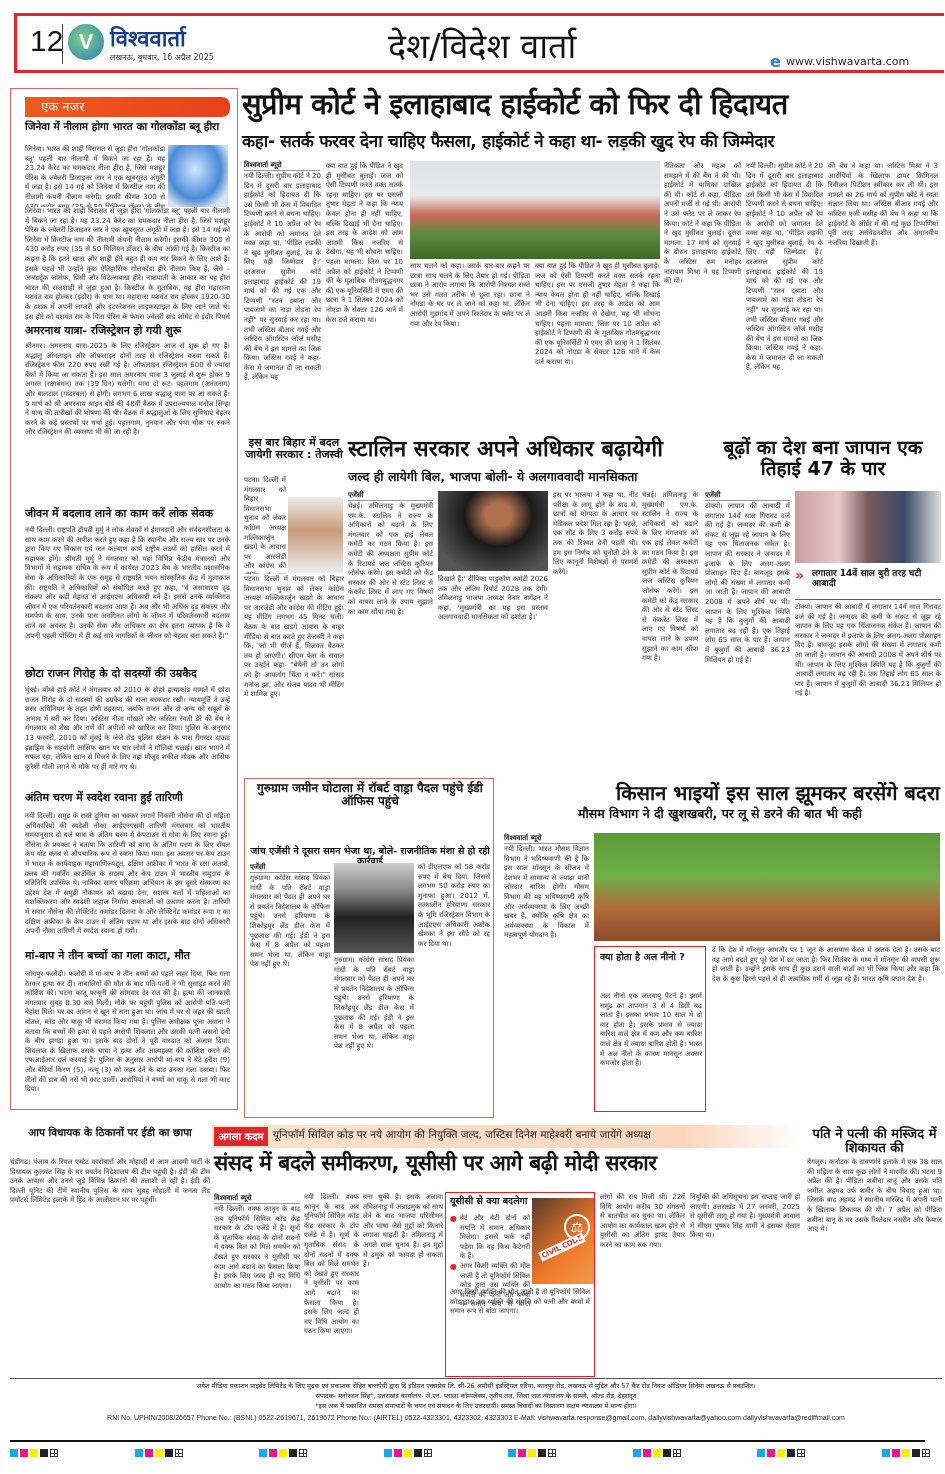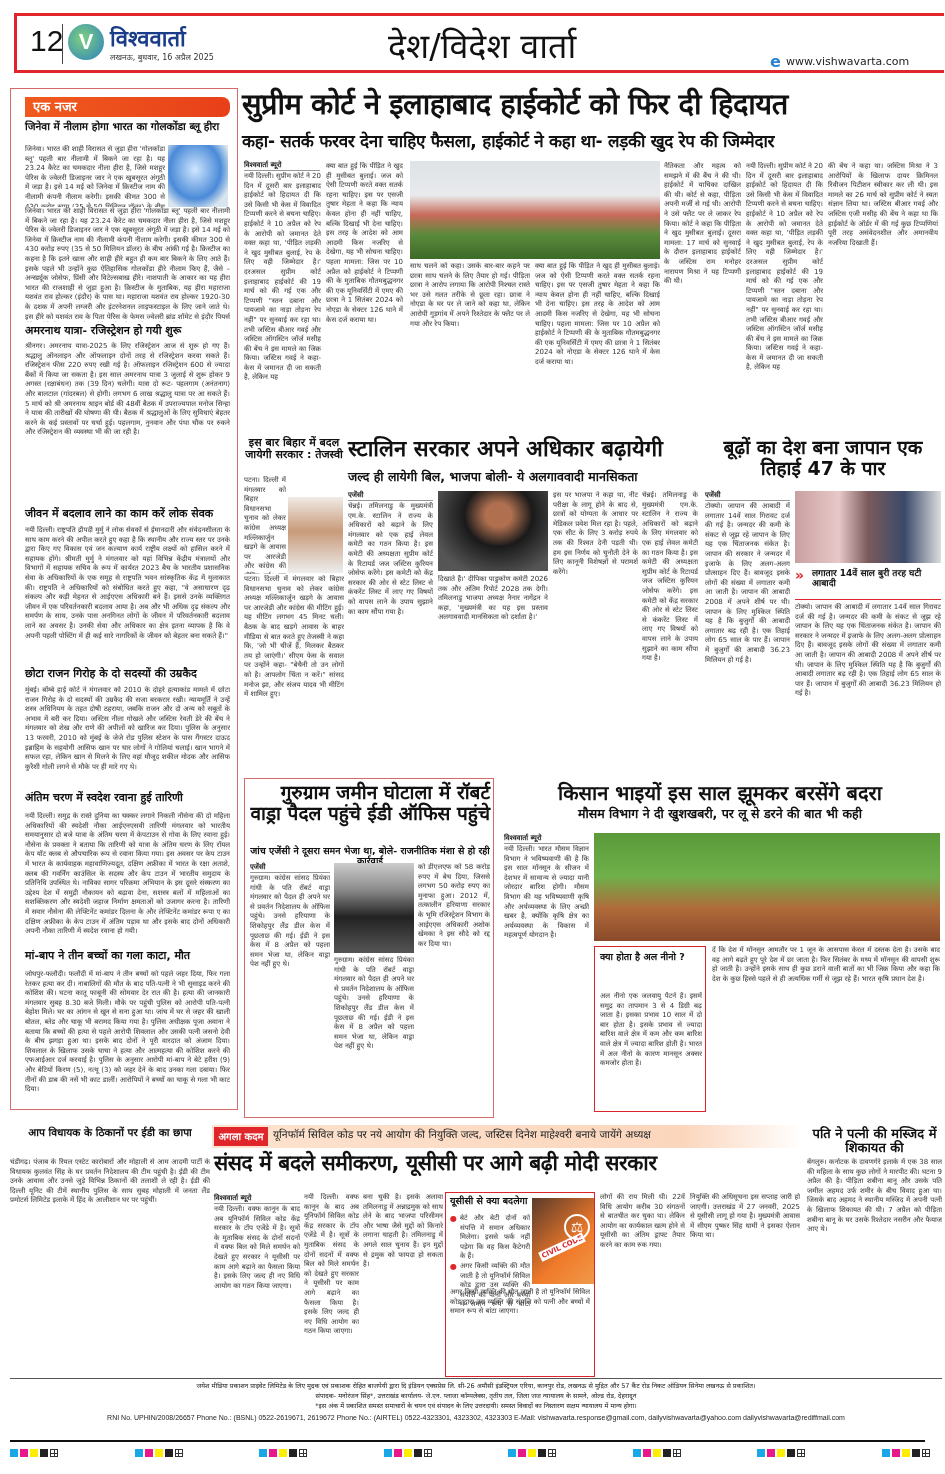--- a/index.html
+++ b/index.html
@@ -31,21 +31,21 @@
 <div class="abs" id="logo" style="left:68px;top:24px;width:36px;height:36px">
     <span>V</span>
   </div>
 <div class="abs" id="paper-name" style="left:110px">विश्ववार्ता</div>
 <div class="abs" id="dateline" style="left:110px">लखनऊ, बुधवार, 16 अप्रैल 2025</div>
 <div class="abs" id="section-title">देश/विदेश वार्ता</div>
 <div class="abs" id="site-icon">e</div>
 <div class="abs" id="site">www.vishwavarta.com</div>
 
 <div class="abs redbox" style="left:10px;top:88px;width:228px;height:1022px;border-color:#d46a6a;border-width:1px"></div>
-<div class="abs" style="left:25px;top:97px;width:205px;height:20px;background:linear-gradient(90deg,#f05a1e,#e8401a);border-radius:0 8px 8px 0;color:#fff;font-weight:bold;font-size:13px;padding-left:8px;line-height:20px">एक नजर</div>
+<div class="abs" style="left:25px;top:97px;width:205px;height:20px;background:linear-gradient(90deg,#f05a1e,#e8401a);border-radius:0 8px 8px 0;color:#fff;font-weight:normal;font-size:13px;padding-left:16px;line-height:20px">एक नजर</div>
 
 <div class="abs hl" style="left:25px;top:121px;width:205px;font-size:10.5px">जिनेवा में नीलाम होगा भारत का गोलकोंडा ब्लू हीरा</div>
 <div class="abs img" style="left:168px;top:145px;width:60px;height:62px;background:radial-gradient(ellipse at 45% 40%,#cfe6ff,#4a8ad8 55%,#d8e4ee 80%)"></div>
 <div class="abs body-text" style="left:25px;top:145px;width:140px;height:62px">जिनेवा। भारत की शाही विरासत से जुड़ा हीरा 'गोलकोंडा ब्लू' पहली बार नीलामी में बिकने जा रहा है। यह 23.24 कैरेट का चमकदार नीला हीरा है, जिसे मशहूर पेरिस के ज्वेलरी डिजाइनर जार ने एक खूबसूरत अंगूठी में जड़ा है। इसे 14 मई को जिनेवा में क्रिस्टीज नाम की नीलामी कंपनी नीलाम करेगी। इसकी कीमत 300 से 430 करोड़ रुपए (35 से 50 मिलियन डॉलर) के बीच आंकी गई है। क्रिस्टीज का कहना है कि इतने खास और शाही हीरे बहुत ही कम बार बिकने के लिए आते हैं। इसके पहले भी उन्होंने कुछ ऐतिहासिक गोलकोंडा हीरे नीलाम किए हैं, जैसे – अर्न्स्ड्यूक जोसेफ, प्रिंसी और विटेल्सबाख हीरे। नाशपाती के आकार का यह हीरा भारत की राजशाही से जुड़ा हुआ है। क्रिस्टीज के मुताबिक, यह हीरा महाराजा यशवंत राव होल्कर (इंदौर) के पास था। महाराजा यशवंत राव होल्कर 1920-30 के दशक में अपनी लग्जरी और इंटरनेशनल लाइफस्टाइल के लिए जाने जाते थे। इस हीरे को यशवंत राव के पिता पेरिस के फेमस ज्वेलरी ब्रांड शॉमेट से इंदौर पियर्स हीरे खरीदे थे। 1923 में उन्होंने शॉमेट से अपने 23 कैरेट के नाशपाती के आकार वाले ब्लू डायमंड को जड़वाकर एक ब्रेसलेट बनवाया था।</div>
 <div class="abs body-text" style="left:25px;top:207px;width:205px;height:115px">जिनेवा। भारत की शाही विरासत से जुड़ा हीरा 'गोलकोंडा ब्लू' पहली बार नीलामी में बिकने जा रहा है। यह 23.24 कैरेट का चमकदार नीला हीरा है, जिसे मशहूर पेरिस के ज्वेलरी डिजाइनर जार ने एक खूबसूरत अंगूठी में जड़ा है। इसे 14 मई को जिनेवा में क्रिस्टीज नाम की नीलामी कंपनी नीलाम करेगी। इसकी कीमत 300 से 430 करोड़ रुपए (35 से 50 मिलियन डॉलर) के बीच आंकी गई है। क्रिस्टीज का कहना है कि इतने खास और शाही हीरे बहुत ही कम बार बिकने के लिए आते हैं। इसके पहले भी उन्होंने कुछ ऐतिहासिक गोलकोंडा हीरे नीलाम किए हैं, जैसे – अर्न्स्ड्यूक जोसेफ, प्रिंसी और विटेल्सबाख हीरे। नाशपाती के आकार का यह हीरा भारत की राजशाही से जुड़ा हुआ है। क्रिस्टीज के मुताबिक, यह हीरा महाराजा यशवंत राव होल्कर (इंदौर) के पास था। महाराजा यशवंत राव होल्कर 1920-30 के दशक में अपनी लग्जरी और इंटरनेशनल लाइफस्टाइल के लिए जाने जाते थे। इस हीरे को यशवंत राव के पिता पेरिस के फेमस ज्वेलरी ब्रांड शॉमेट से इंदौर पियर्स हीरे खरीदे थे। 1923 में उन्होंने शॉमेट से अपने 23 कैरेट के नाशपाती के आकार वाले ब्लू डायमंड को जड़वाकर एक ब्रेसलेट बनवाया था।</div>
 
 <div class="abs hl" style="left:25px;top:325px;width:205px;font-size:11px">अमरनाथ यात्रा- रजिस्ट्रेशन हो गयी शुरू</div>
 <div class="abs body-text" style="left:25px;top:342px;width:205px;height:165px">श्रीनगर। अमरनाथ यात्रा-2025 के लिए रजिस्ट्रेशन आज से शुरू हो गए हैं। श्रद्धालु ऑनलाइन और ऑफलाइन दोनों तरह से रजिस्ट्रेशन करवा सकते हैं। रजिस्ट्रेशन फीस 220 रुपए रखी गई है। ऑफलाइन रजिस्ट्रेशन 600 से ज्यादा बैंकों में किया जा सकता है। इस साल अमरनाथ यात्रा 3 जुलाई से शुरू होकर 9 अगस्त (रक्षाबंधन) तक (39 दिन) चलेगी। यात्रा दो रूट- पहलगाम (अनंतनाग) और बालटाल (गांदरबल) से होगी। लगभग 6 लाख श्रद्धालु यात्रा पर आ सकते हैं। 5 मार्च को श्री अमरनाथ श्राइन बोर्ड की 48वीं बैठक में उपराज्यपाल मनोज सिन्हा ने यात्रा की तारीखों की घोषणा की थी। बैठक में श्रद्धालुओं के लिए सुविधाएं बेहतर करने के कई प्रस्तावों पर चर्चा हुई। पहलगाम, नुनवान और पंथा चौक पर रुकने और रजिस्ट्रेशन की व्यवस्था भी की जा रही है।</div>
 
 <div class="abs hl" style="left:25px;top:508px;width:205px;font-size:11px">जीवन में बदलाव लाने का काम करें लोक सेवक</div>
@@ -89,29 +89,29 @@
 <div class="abs hl" style="left:705px;top:437px;width:236px;font-size:19px;text-align:center">बूढ़ों का देश बना जापान एक तिहाई 47 के पार</div>
 <div class="abs byline" style="left:705px;top:490px;width:85px">एजेंसी</div>
 <div class="abs body-text" style="left:705px;top:502px;width:85px;height:265px">टोक्यो। जापान की आबादी में लगातार 14वें साल गिरावट दर्ज की गई है। जन्मदर की कमी के संकट से जूझ रहे जापान के लिए यह एक चिंताजनक संकेत है। जापान की सरकार ने जन्मदर में इजाफे के लिए अलग-अलग प्रोत्साहन दिए हैं। बावजूद इसके लोगों की संख्या में लगातार कमी आ जाती है। जापान की आबादी 2008 में अपने शीर्ष पर थी। जापान के लिए मुश्किल स्थिति यह है कि बुजुर्गों की आबादी लगातार बढ़ रही है। एक तिहाई लोग 65 साल के पार हैं। जापान में बुजुर्गों की आबादी 36.23 मिलियन हो गई है।</div>
 <div class="abs img" style="left:795px;top:491px;width:146px;height:72px;background:linear-gradient(90deg,#c9a0a0,#e8c8c8 30%,#7a5a5a 50%,#3a4a6a 75%,#ddd)"></div>
 <div class="abs" style="left:795px;top:567px;width:14px;font-size:14px;color:#e0262a;font-weight:bold">»</div>
 <div class="abs hl" style="left:812px;top:569px;width:126px;font-size:9px">लगातार 14वें साल बुरी तरह घटी आबादी</div>
 <div class="abs" style="left:795px;top:599px;width:146px;height:1px;background:#e0262a"></div>
 <div class="abs body-text" style="left:795px;top:603px;width:146px;height:164px">टोक्यो। जापान की आबादी में लगातार 14वें साल गिरावट दर्ज की गई है। जन्मदर की कमी के संकट से जूझ रहे जापान के लिए यह एक चिंताजनक संकेत है। जापान की सरकार ने जन्मदर में इजाफे के लिए अलग-अलग प्रोत्साहन दिए हैं। बावजूद इसके लोगों की संख्या में लगातार कमी आ जाती है। जापान की आबादी 2008 में अपने शीर्ष पर थी। जापान के लिए मुश्किल स्थिति यह है कि बुजुर्गों की आबादी लगातार बढ़ रही है। एक तिहाई लोग 65 साल के पार हैं। जापान में बुजुर्गों की आबादी 36.23 मिलियन हो गई है।</div>
 
 <div class="abs" style="left:244px;top:778px;width:250px;height:340px;border:1px solid #d46a6a"></div>
-<div class="abs hl" style="left:250px;top:782px;width:240px;font-size:19px;text-align:right">गुरुग्राम जमीन घोटाला में रॉबर्ट वाड्रा पैदल पहुंचे ईडी ऑफिस पहुंचे</div>
+<div class="abs hl" style="left:250px;top:782px;width:240px;font-size:12px;text-align:center">गुरुग्राम जमीन घोटाला में रॉबर्ट वाड्रा पैदल पहुंचे ईडी ऑफिस पहुंचे</div>
 <div class="abs hl" style="left:250px;top:846px;width:240px;font-size:9.5px;text-align:center">जांच एजेंसी ने दूसरा समन भेजा था, बोले- राजनीतिक मंशा से हो रही कार्रवाई</div>
 <div class="abs byline" style="left:250px;top:862px;width:80px">एजेंसी</div>
 <div class="abs body-text" style="left:250px;top:874px;width:80px;height:238px">गुरुग्राम। कांग्रेस सांसद प्रियंका गांधी के पति रॉबर्ट वाड्रा मंगलवार को पैदल ही अपने घर से प्रवर्तन निदेशालय के ऑफिस पहुंचे। उनसे हरियाणा के शिकोहपुर लैंड डील केस में पूछताछ की गई। ईडी ने इस केस में 8 अप्रैल को पहला समन भेजा था, लेकिन वाड्रा पेश नहीं हुए थे।</div>
 <div class="abs img" style="left:334px;top:863px;width:80px;height:90px;background:linear-gradient(180deg,#ccc,#8a8a8a 30%,#222 60%,#555)"></div>
 <div class="abs body-text" style="left:334px;top:956px;width:80px;height:156px">गुरुग्राम। कांग्रेस सांसद प्रियंका गांधी के पति रॉबर्ट वाड्रा मंगलवार को पैदल ही अपने घर से प्रवर्तन निदेशालय के ऑफिस पहुंचे। उनसे हरियाणा के शिकोहपुर लैंड डील केस में पूछताछ की गई। ईडी ने इस केस में 8 अप्रैल को पहला समन भेजा था, लेकिन वाड्रा पेश नहीं हुए थे।</div>
 <div class="abs body-text" style="left:418px;top:863px;width:72px;height:249px">को डीएलएफ को 58 करोड़ रुपए में बेच दिया, जिससे लगभग 50 करोड़ रुपए का मुनाफा हुआ। 2012 में, तत्कालीन हरियाणा सरकार के भूमि रजिस्ट्रेशन विभाग के आईएएस अधिकारी अशोक खेमका ने इस सौदे को रद्द कर दिया था।</div>
 
-<div class="abs hl" style="left:500px;top:782px;width:440px;font-size:20px;text-align:center">किसान भाइयों इस साल झूमकर बरसेंगे बदरा</div>
+<div class="abs hl" style="left:500px;top:782px;width:440px;font-size:20px;text-align:right">किसान भाइयों इस साल झूमकर बरसेंगे बदरा</div>
 <div class="abs hl" style="left:500px;top:807px;width:440px;font-size:12.5px;text-align:center">मौसम विभाग ने दी खुशखबरी, पर लू से डरने की बात भी कही</div>
 <div class="abs byline" style="left:504px;top:833px;width:85px">विश्ववार्ता ब्यूरो</div>
 <div class="abs body-text" style="left:504px;top:845px;width:85px;height:270px">नयी दिल्ली। भारत मौसम विज्ञान विभाग ने भविष्यवाणी की है कि इस साल मॉनसून के सीजन में देशभर में सामान्य से ज्यादा यानी जोरदार बारिश होगी। मौसम विभाग की यह भविष्यवाणी कृषि और अर्थव्यवस्था के लिए अच्छी खबर है, क्योंकि कृषि क्षेत्र का अर्थव्यवस्था के विकास में महत्वपूर्ण योगदान है।</div>
 <div class="abs img" style="left:594px;top:833px;width:346px;height:108px;background:linear-gradient(180deg,#5a9a3a,#6fb04a 40%,#b06a3a 70%,#8a4a2a)"></div>
 <div class="abs" style="left:594px;top:946px;width:112px;height:166px;border:1.5px solid #d9252a"></div>
 <div class="abs hl" style="left:600px;top:952px;width:102px;font-size:9.5px">क्या होता है अल नीनो ?</div>
 <div class="abs body-text" style="left:600px;top:992px;width:102px;height:138px">अल नीनो एक जलवायु पैटर्न है। इसमें समुद्र का तापमान 3 से 4 डिग्री बढ़ जाता है। इसका प्रभाव 10 साल में दो बार होता है। इसके प्रभाव से ज्यादा बारिश वाले क्षेत्र में कम और कम बारिश वाले क्षेत्र में ज्यादा बारिश होती है। भारत में अल नीनो के कारण मानसून अक्सर कमजोर होता है।</div>
 <div class="abs body-text" style="left:712px;top:946px;width:228px;height:166px">दें कि देश में मॉनसून आमतौर पर 1 जून के आसपास केरल में दस्तक देता है। उसके बाद वह आगे बढ़ते हुए पूरे देश में छा जाता है। फिर सितंबर के मध्य में मॉनसून की वापसी शुरू हो जाती है। उन्होंने इसके साथ ही कुछ डराने वाली बातों का भी जिक्र किया और कहा कि देश के कुछ हिस्से पहले से ही अत्यधिक गर्मी से जूझ रहे हैं। भारत कृषि प्रधान देश है।</div>
 
 <div class="abs hl" style="left:10px;top:1127px;width:200px;font-size:10.5px;text-align:center">आप विधायक के ठिकानों पर ईडी का छापा</div>

